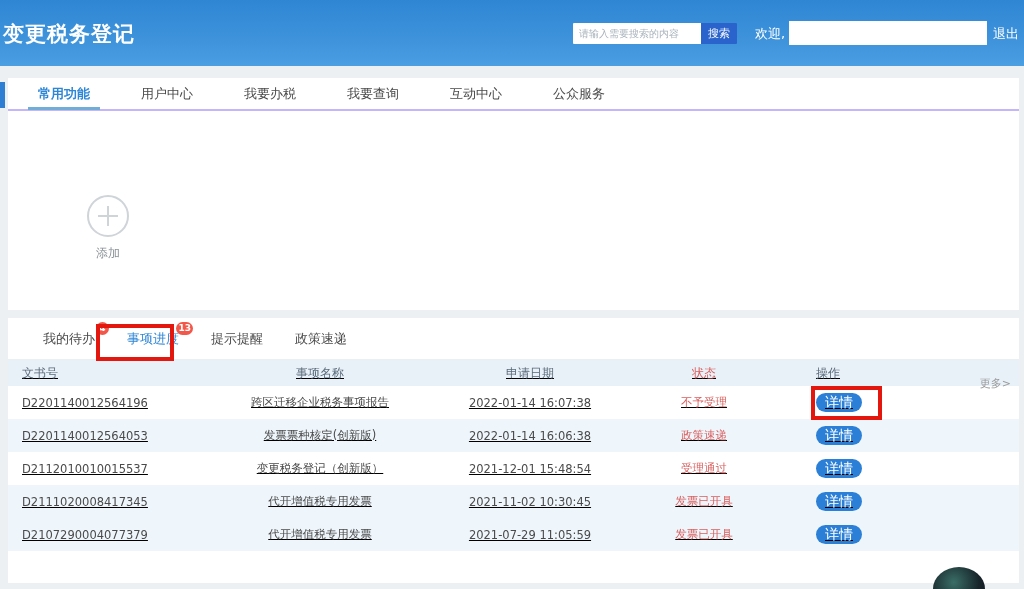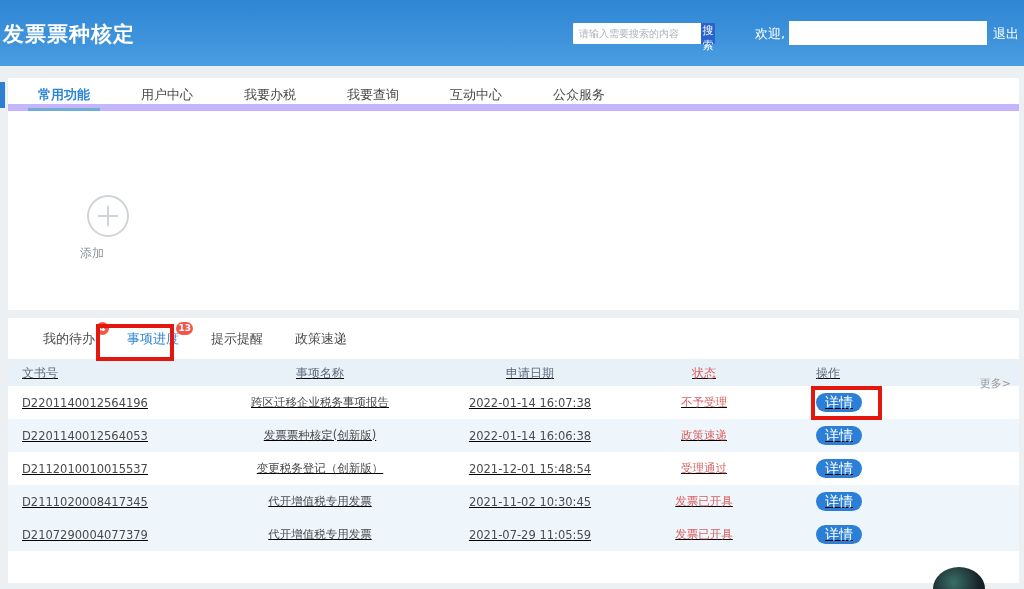--- a/index.html
+++ b/index.html
@@ -8,34 +8,34 @@
 
   
   .header { position:absolute; left:0; top:0; width:1024px; height:66px;
     background:linear-gradient(180deg,#2f86d3 0%, #3f94dc 65%, #4a9ee2 100%); }
   .header::after { content:""; position:absolute; left:0; bottom:0; width:100%; height:30px;
     background:radial-gradient(ellipse 480px 70px at 660px 80px, rgba(255,255,255,.20), rgba(255,255,255,0) 70%); }
   .site-title { position:absolute; left:3px; top:20px; color:#fff; font-size:21px; font-weight:bold; letter-spacing:1px; z-index:2; }
   .search-group { position:absolute; left:573px; top:23px; display:flex; height:21px; z-index:2; }
   .search-input { width:128px; height:21px; border:none; background:#fff; font-size:10px; padding:0 6px; color:#333; outline:none; border-radius:1px 0 0 1px; }
   .search-input::placeholder { color:#a9b3bc; font-size:10px; }
-  .search-btn { width:14px; height:21px; border:none; background:#2b63cd; color:#fff; font-size:11px; cursor:pointer; border-radius:0 1px 1px 0; }
+  .search-btn { width:36px; height:21px; border:none; background:#2b63cd; color:#fff; font-size:11px; cursor:pointer; border-radius:0 1px 1px 0; }
   .welcome { position:absolute; left:755px; top:25px; color:#fff; font-size:13px; z-index:2; }
   .user-box { position:absolute; left:789px; top:21px; width:198px; height:24px; background:#fff; border:none; z-index:2; font-size:12px; padding:0 6px; outline:none; }
   .logout { position:absolute; left:993px; top:25px; color:#fff; font-size:13px; cursor:pointer; z-index:2; }
 
   .left-strip { position:absolute; left:0; top:82px; width:5px; height:26px; background:#2e7fd4; }
 
   
   .card1 { position:absolute; left:8px; top:78px; width:1011px; height:232px; background:#fff; }
-  .nav-tabs { display:flex; padding-left:30px; gap:51px; border-bottom:7px solid #c4b5fd; height:33px; align-items:flex-start; }
+  .nav-tabs { display:flex; padding-left:30px; gap:51px; border-bottom:2px solid #c4b5fd; height:33px; align-items:center; }
   .nav-tab { font-size:13px; color:#4a4a4a; cursor:pointer; position:relative; height:33px; line-height:33px; white-space:nowrap; }
   .nav-tab.active { color:#2e86d6; font-weight:bold; }
   .nav-tab.active::after { content:""; position:absolute; left:-10px; right:-10px; bottom:0; height:3px; background:#72add8; }
-  .add-block { position:absolute; left:72px; top:117px; width:56px; cursor:pointer; }
+  .add-block { position:absolute; left:72px; top:117px; width:56px; text-align:center; cursor:pointer; }
   .add-circle { width:42px; height:42px; border:2px solid #cfd4d8; border-radius:50%; margin:0 auto; position:relative; }
   .add-circle::before, .add-circle::after { content:""; position:absolute; background:#cfd4d8; }
   .add-circle::before { left:50%; top:9px; bottom:9px; width:2px; transform:translateX(-50%); }
   .add-circle::after  { top:50%; left:9px; right:9px; height:2px; transform:translateY(-50%); }
   .add-label { font-size:12px; color:#8a9096; margin-top:8px; }
 
   
   .card2 { position:absolute; left:8px; top:318px; width:1011px; height:265px; background:#fff; }
   .panel-tabs { display:flex; align-items:center; height:42px; padding-left:35px; gap:18px; border-bottom:1px solid #eceff1; position:relative; }
   .panel-tab { font-size:13px; color:#4a4a4a; position:relative; cursor:pointer; white-space:nowrap; margin-right:14px; }
@@ -60,21 +60,21 @@
   .anno-tab { left:96px; top:324px; width:78px; height:37px; }
   .anno-btn { left:811px; top:386px; width:71px; height:34px; }
 
   .float-circle { position:absolute; left:933px; top:567px; width:52px; height:44px; border-radius:50%;
      background:radial-gradient(circle at 40% 35%, #3a6e66 0%, #17242a 60%, #0d1417 100%); z-index:5; }
 </style>
 </head>
 <body>
 
 <div class="header">
-  <div class="site-title">发票票种核定</div>
+  <div class="site-title">变更税务登记</div>
   <div class="search-group">
     <input class="search-input" type="text" placeholder="请输入需要搜索的内容" style="">
     <button class="search-btn">搜索</button>
   </div>
   <div class="welcome">欢迎,</div>
   <input class="user-box" type="text" value="" style="">
   <div class="logout">退出</div>
 </div>
 
 <div class="left-strip"></div>

